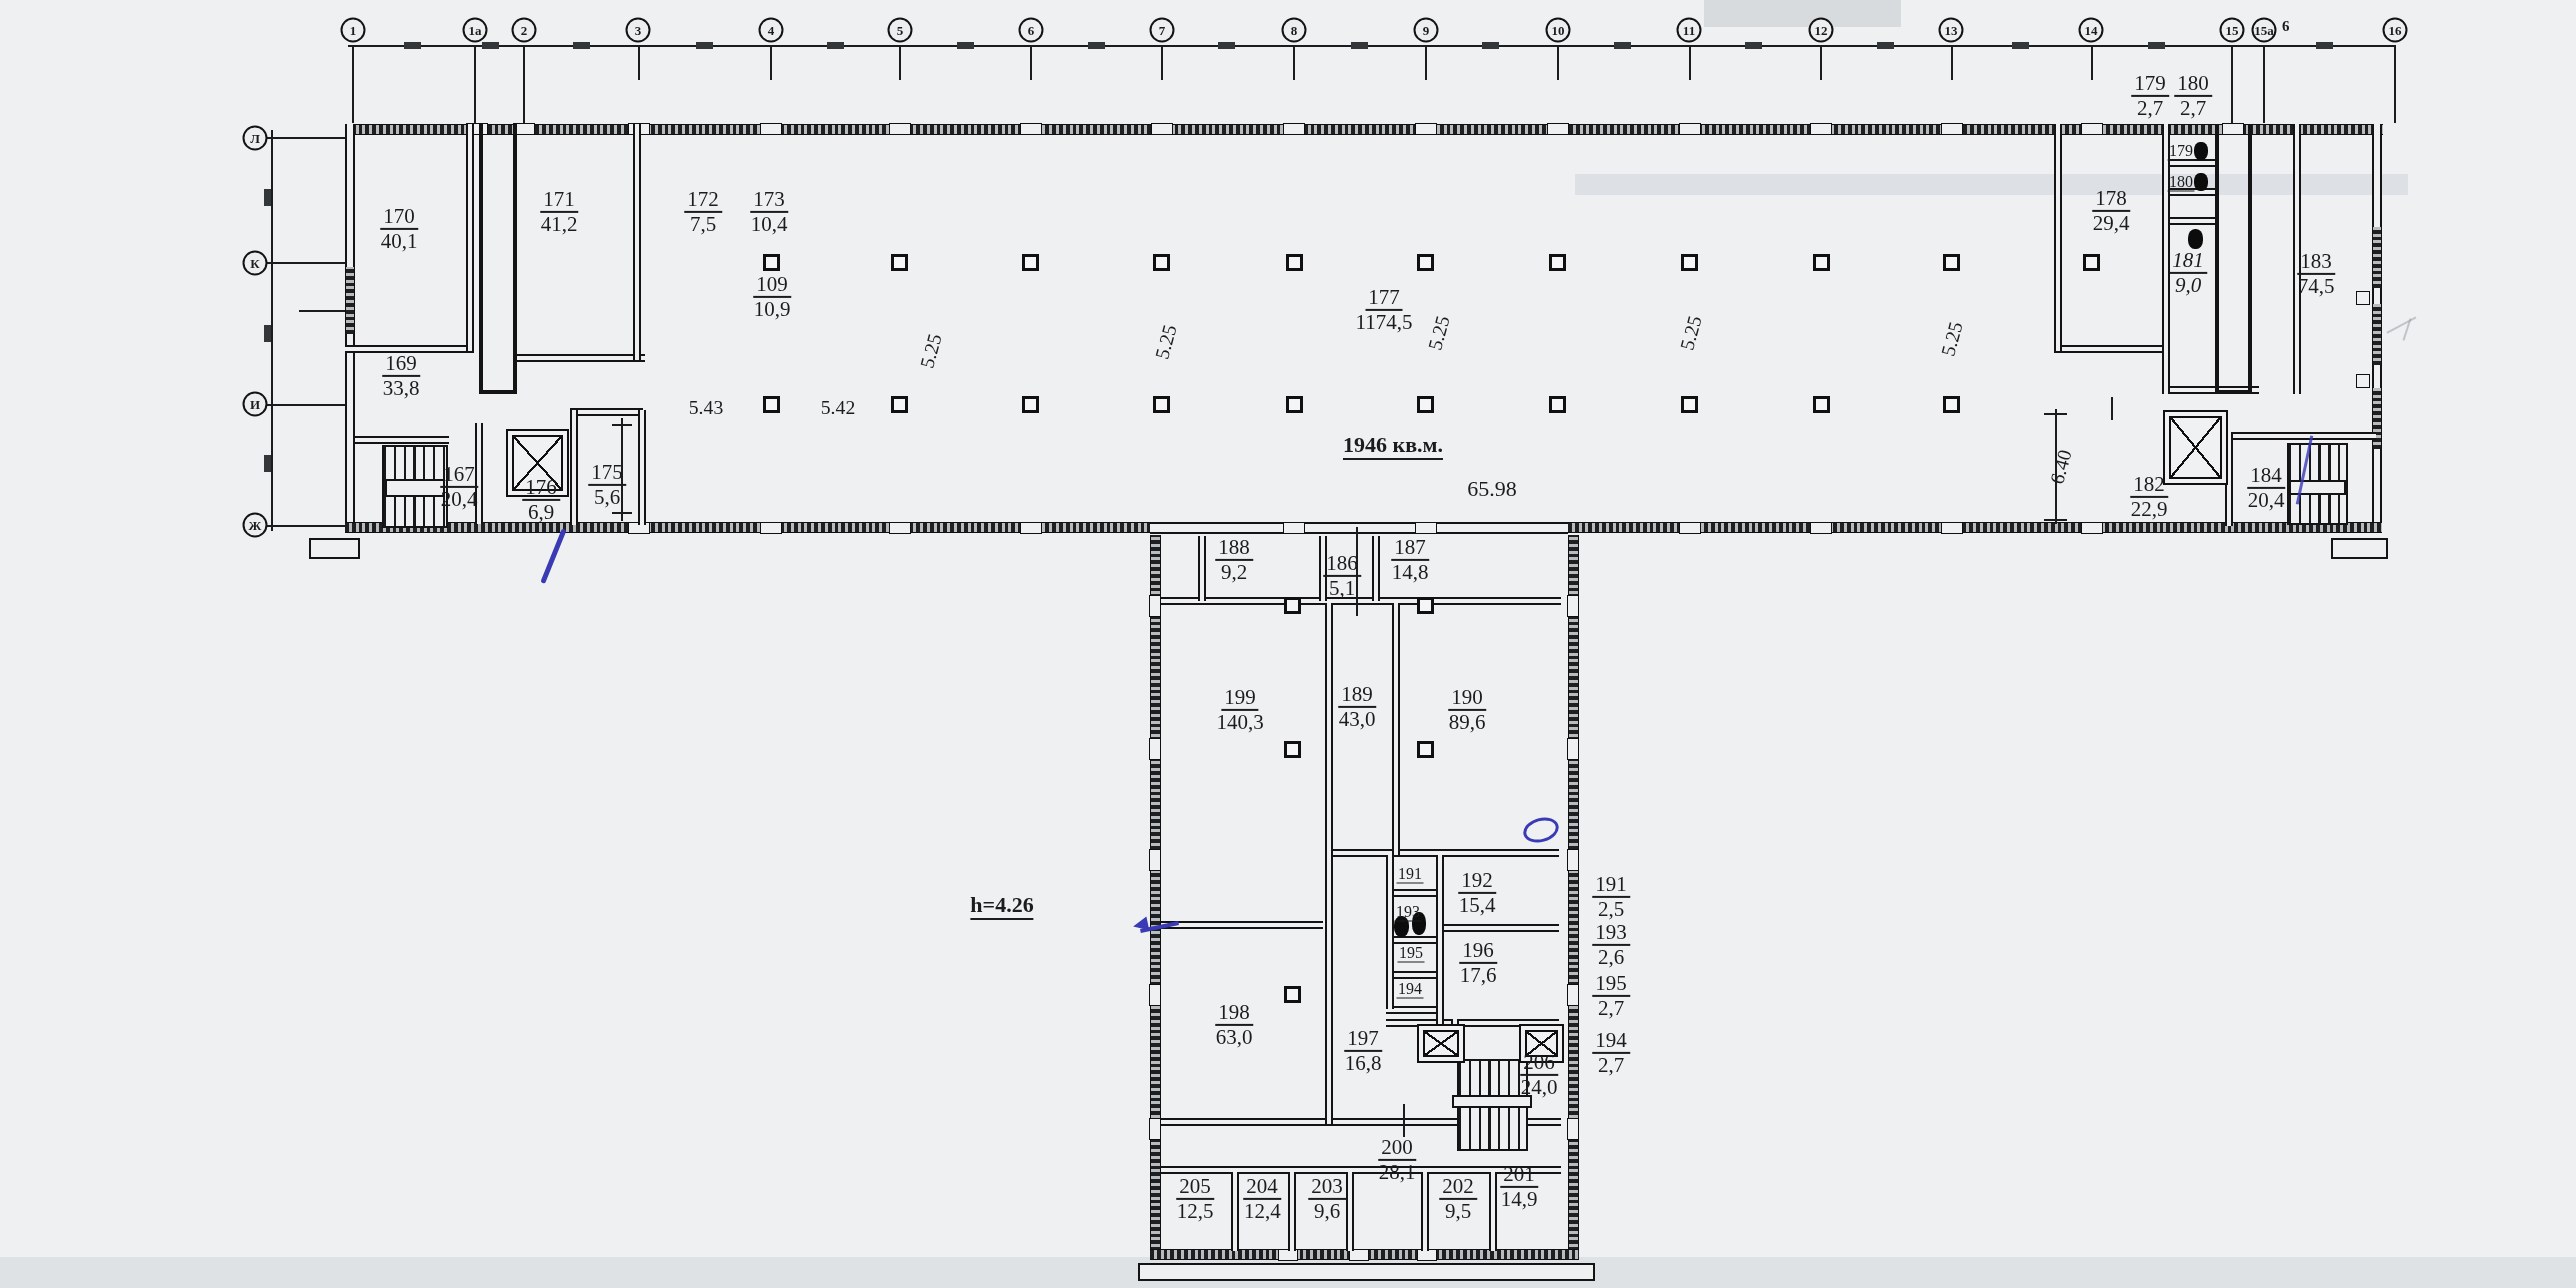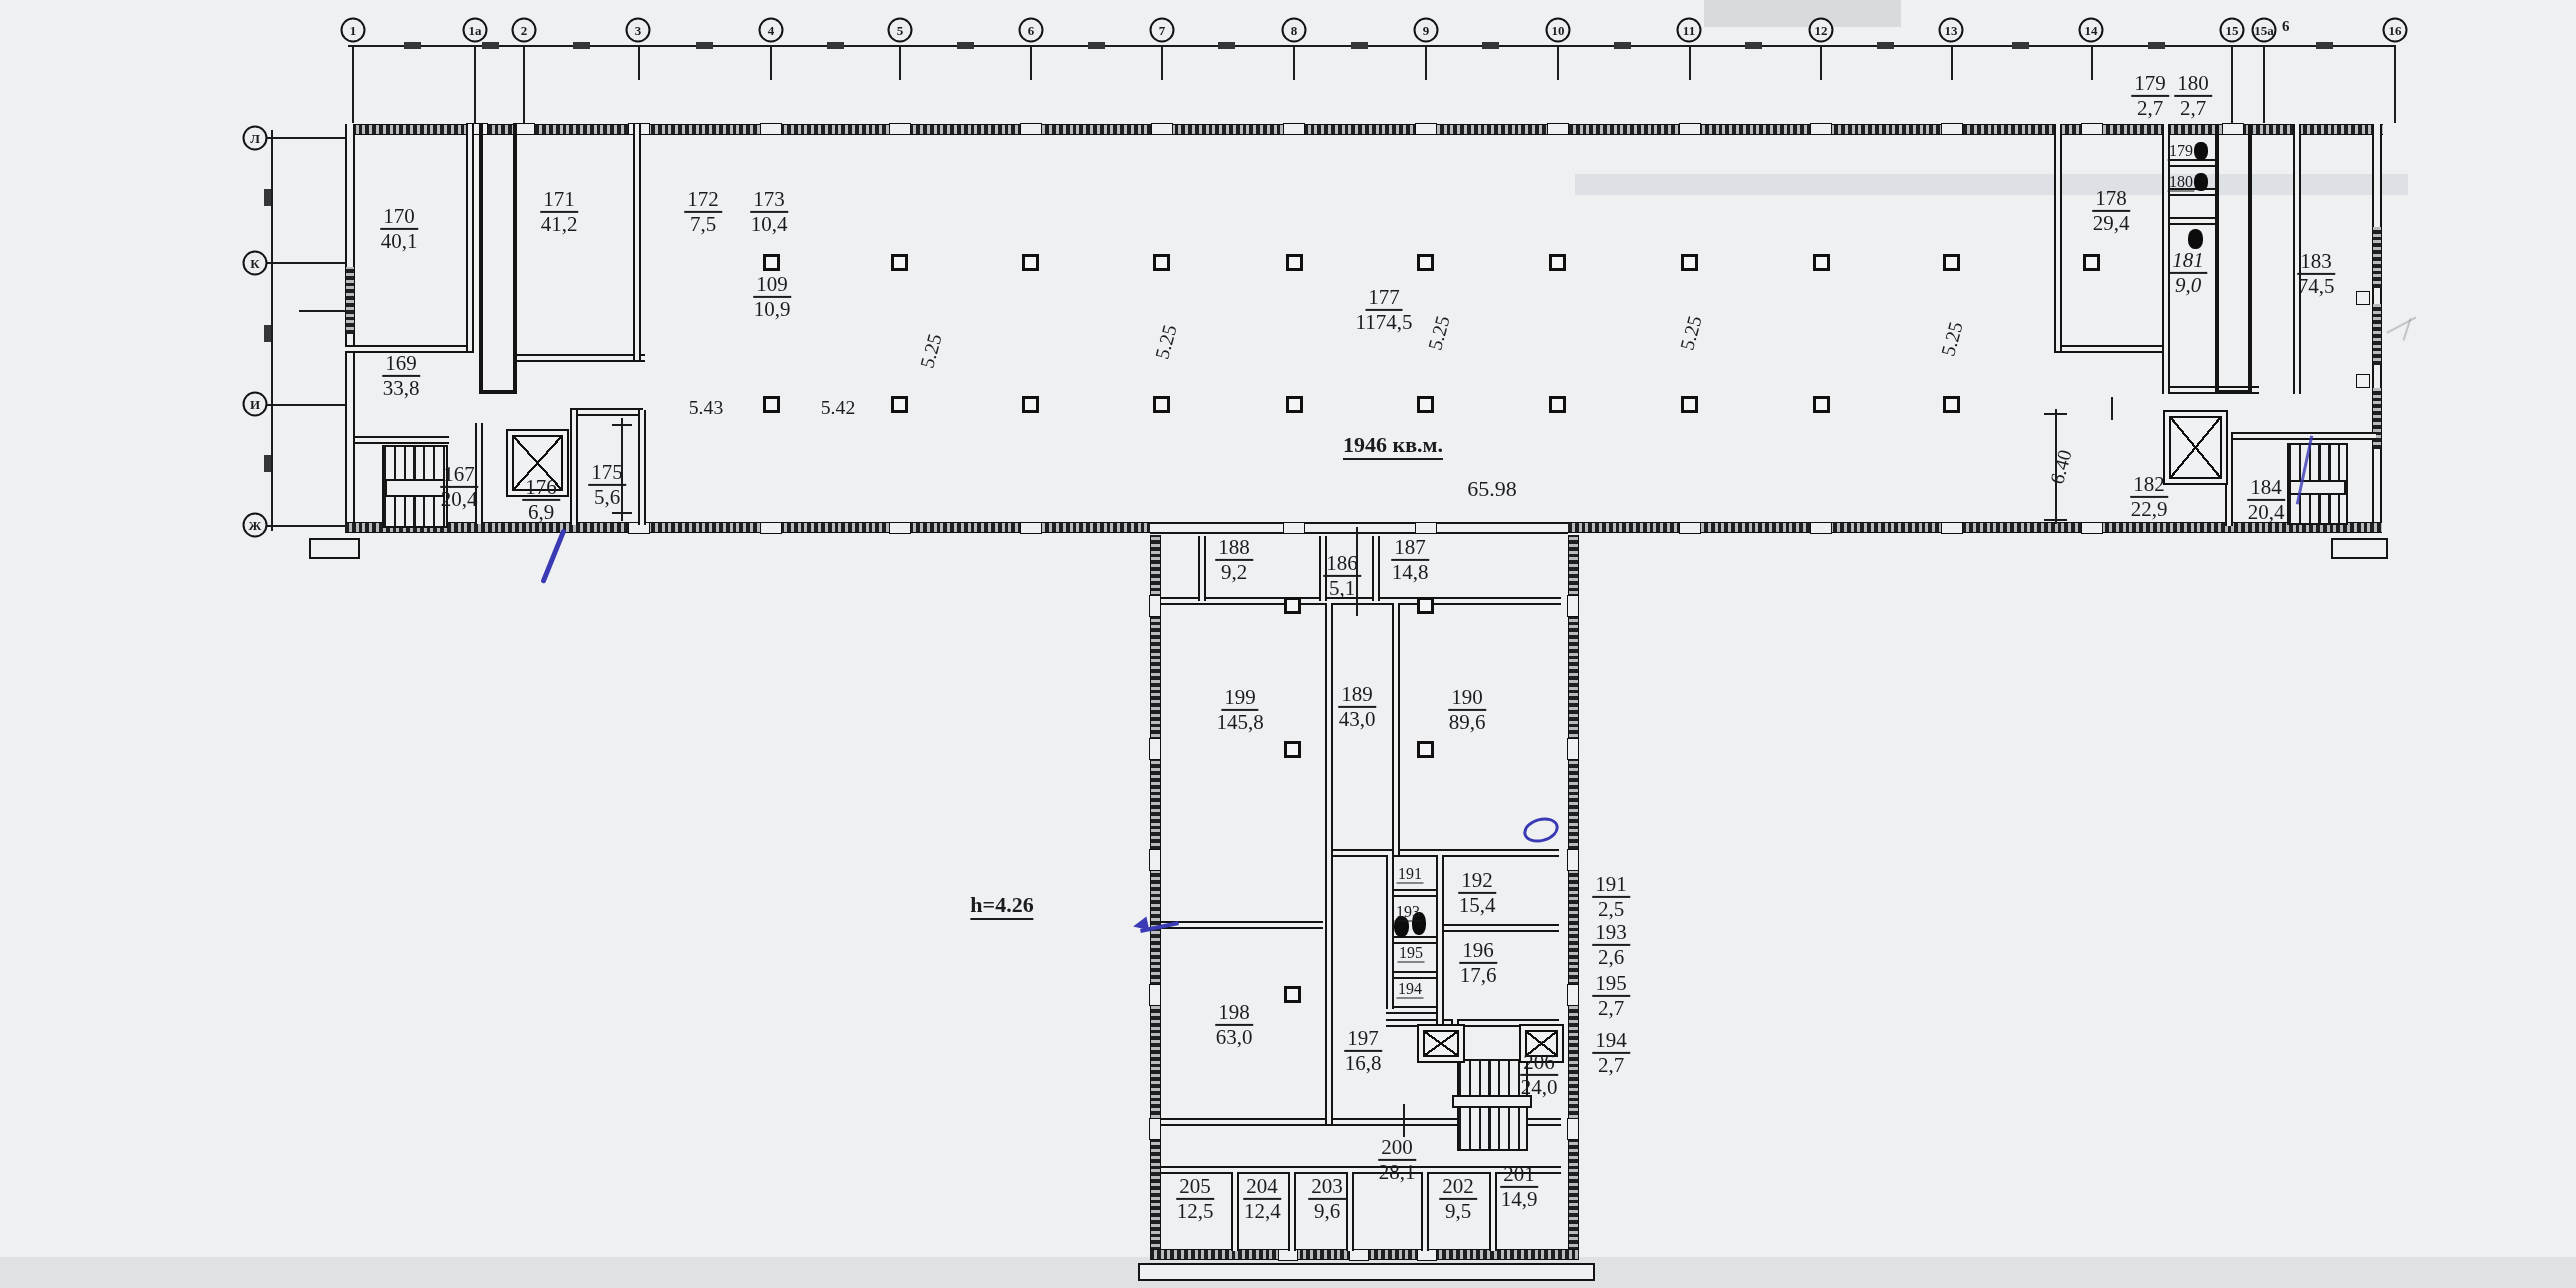--- a/index.html
+++ b/index.html
@@ -285,25 +285,25 @@
     <div class="abs rlabel" style="left: 459px; top: 487px;"><span class="num">167</span><span class="area">20,4</span></div>
     <div class="abs rlabel" style="left: 541px; top: 500px;"><span class="num">176</span><span class="area">6,9</span></div>
     <div class="abs rlabel" style="left: 607px; top: 485px;"><span class="num">175</span><span class="area">5,6</span></div>
     <div class="abs rlabel" style="left: 1384px; top: 310px;"><span class="num">177</span><span class="area">1174,5</span></div>
     <div class="abs rlabel" style="left: 2111px; top: 211px;"><span class="num">178</span><span class="area">29,4</span></div>
     <div class="abs rlabel" style="left: 2150px; top: 96px;"><span class="num">179</span><span class="area">2,7</span></div>
     <div class="abs rlabel" style="left: 2193px; top: 96px;"><span class="num">180</span><span class="area">2,7</span></div>
     <div class="abs rlabel" style="left: 2188px; top: 273px; font-style: italic;"><span class="num">181</span><span class="area">9,0</span></div>
     <div class="abs rlabel" style="left: 2316px; top: 274px;"><span class="num">183</span><span class="area">74,5</span></div>
     <div class="abs rlabel" style="left: 2149px; top: 497px;"><span class="num">182</span><span class="area">22,9</span></div>
-    <div class="abs rlabel" style="left: 2266px; top: 488px; margin-top: 12px;"><span class="num">184</span><span class="area">20,4</span></div>
+    <div class="abs rlabel" style="left: 2266px; top: 488px;"><span class="num">184</span><span class="area">20,4</span></div>
     <div class="abs rlabel" style="left: 1234px; top: 560px;"><span class="num">188</span><span class="area">9,2</span></div>
     <div class="abs rlabel" style="left: 1342px; top: 560px; margin-top: 16px;"><span class="num">186</span><span class="area">5,1</span></div>
     <div class="abs rlabel" style="left: 1410px; top: 560px;"><span class="num">187</span><span class="area">14,8</span></div>
-    <div class="abs rlabel" style="left: 1240px; top: 710px;"><span class="num">199</span><span class="area">145,8</span></div>
+    <div class="abs rlabel" style="left: 1240px; top: 710px;"><span class="num">199</span><span class="area">140,3</span></div>
     <div class="abs rlabel" style="left: 1357px; top: 707px;"><span class="num">189</span><span class="area">43,0</span></div>
     <div class="abs rlabel" style="left: 1467px; top: 710px;"><span class="num">190</span><span class="area">89,6</span></div>
     <div class="abs rlabel" style="left: 1477px; top: 893px;"><span class="num">192</span><span class="area">15,4</span></div>
     <div class="abs rlabel" style="left: 1478px; top: 963px;"><span class="num">196</span><span class="area">17,6</span></div>
     <div class="abs rlabel" style="left: 1234px; top: 1025px;"><span class="num">198</span><span class="area">63,0</span></div>
     <div class="abs rlabel" style="left: 1363px; top: 1051px;"><span class="num">197</span><span class="area">16,8</span></div>
     <div class="abs rlabel" style="left: 1539px; top: 1075px;"><span class="num">206</span><span class="area">24,0</span></div>
     <div class="abs rlabel" style="left: 1397px; top: 1160px;"><span class="num">200</span><span class="area">28,1</span></div>
     <div class="abs rlabel" style="left: 1195px; top: 1199px;"><span class="num">205</span><span class="area">12,5</span></div>
     <div class="abs rlabel" style="left: 1262px; top: 1199px; text-align: right;"><span class="num">204</span><span class="area">12,4</span></div>

